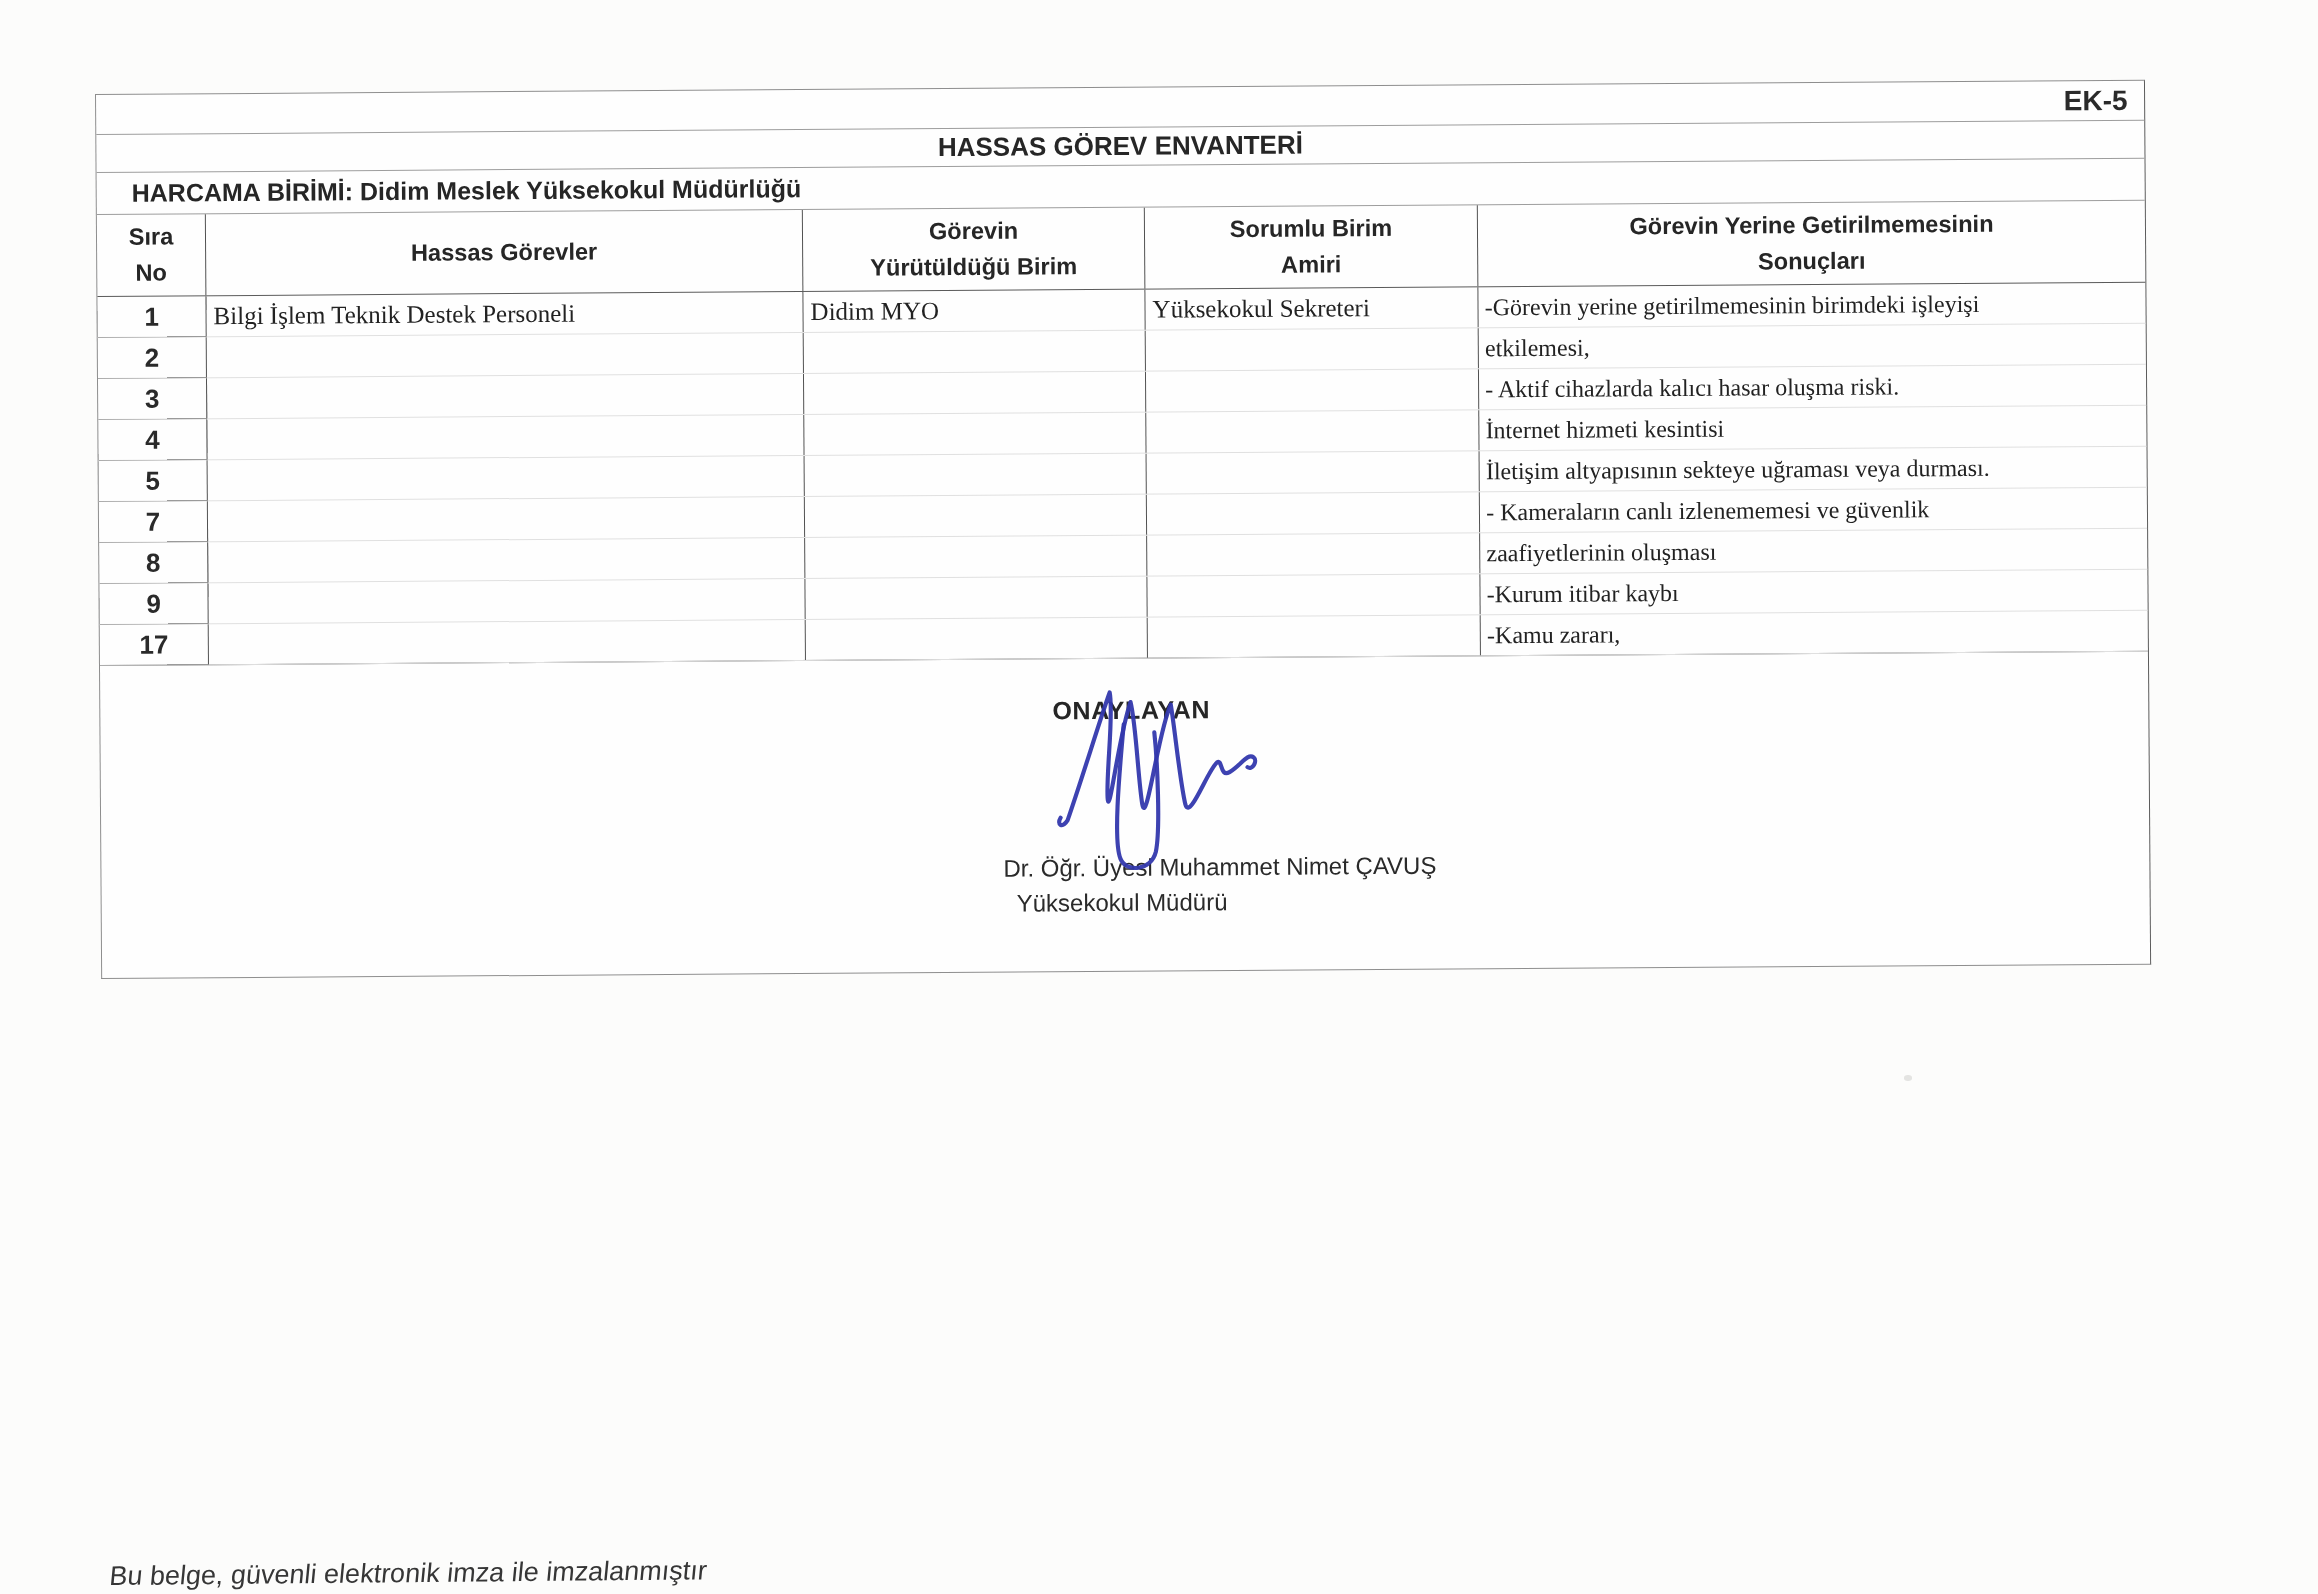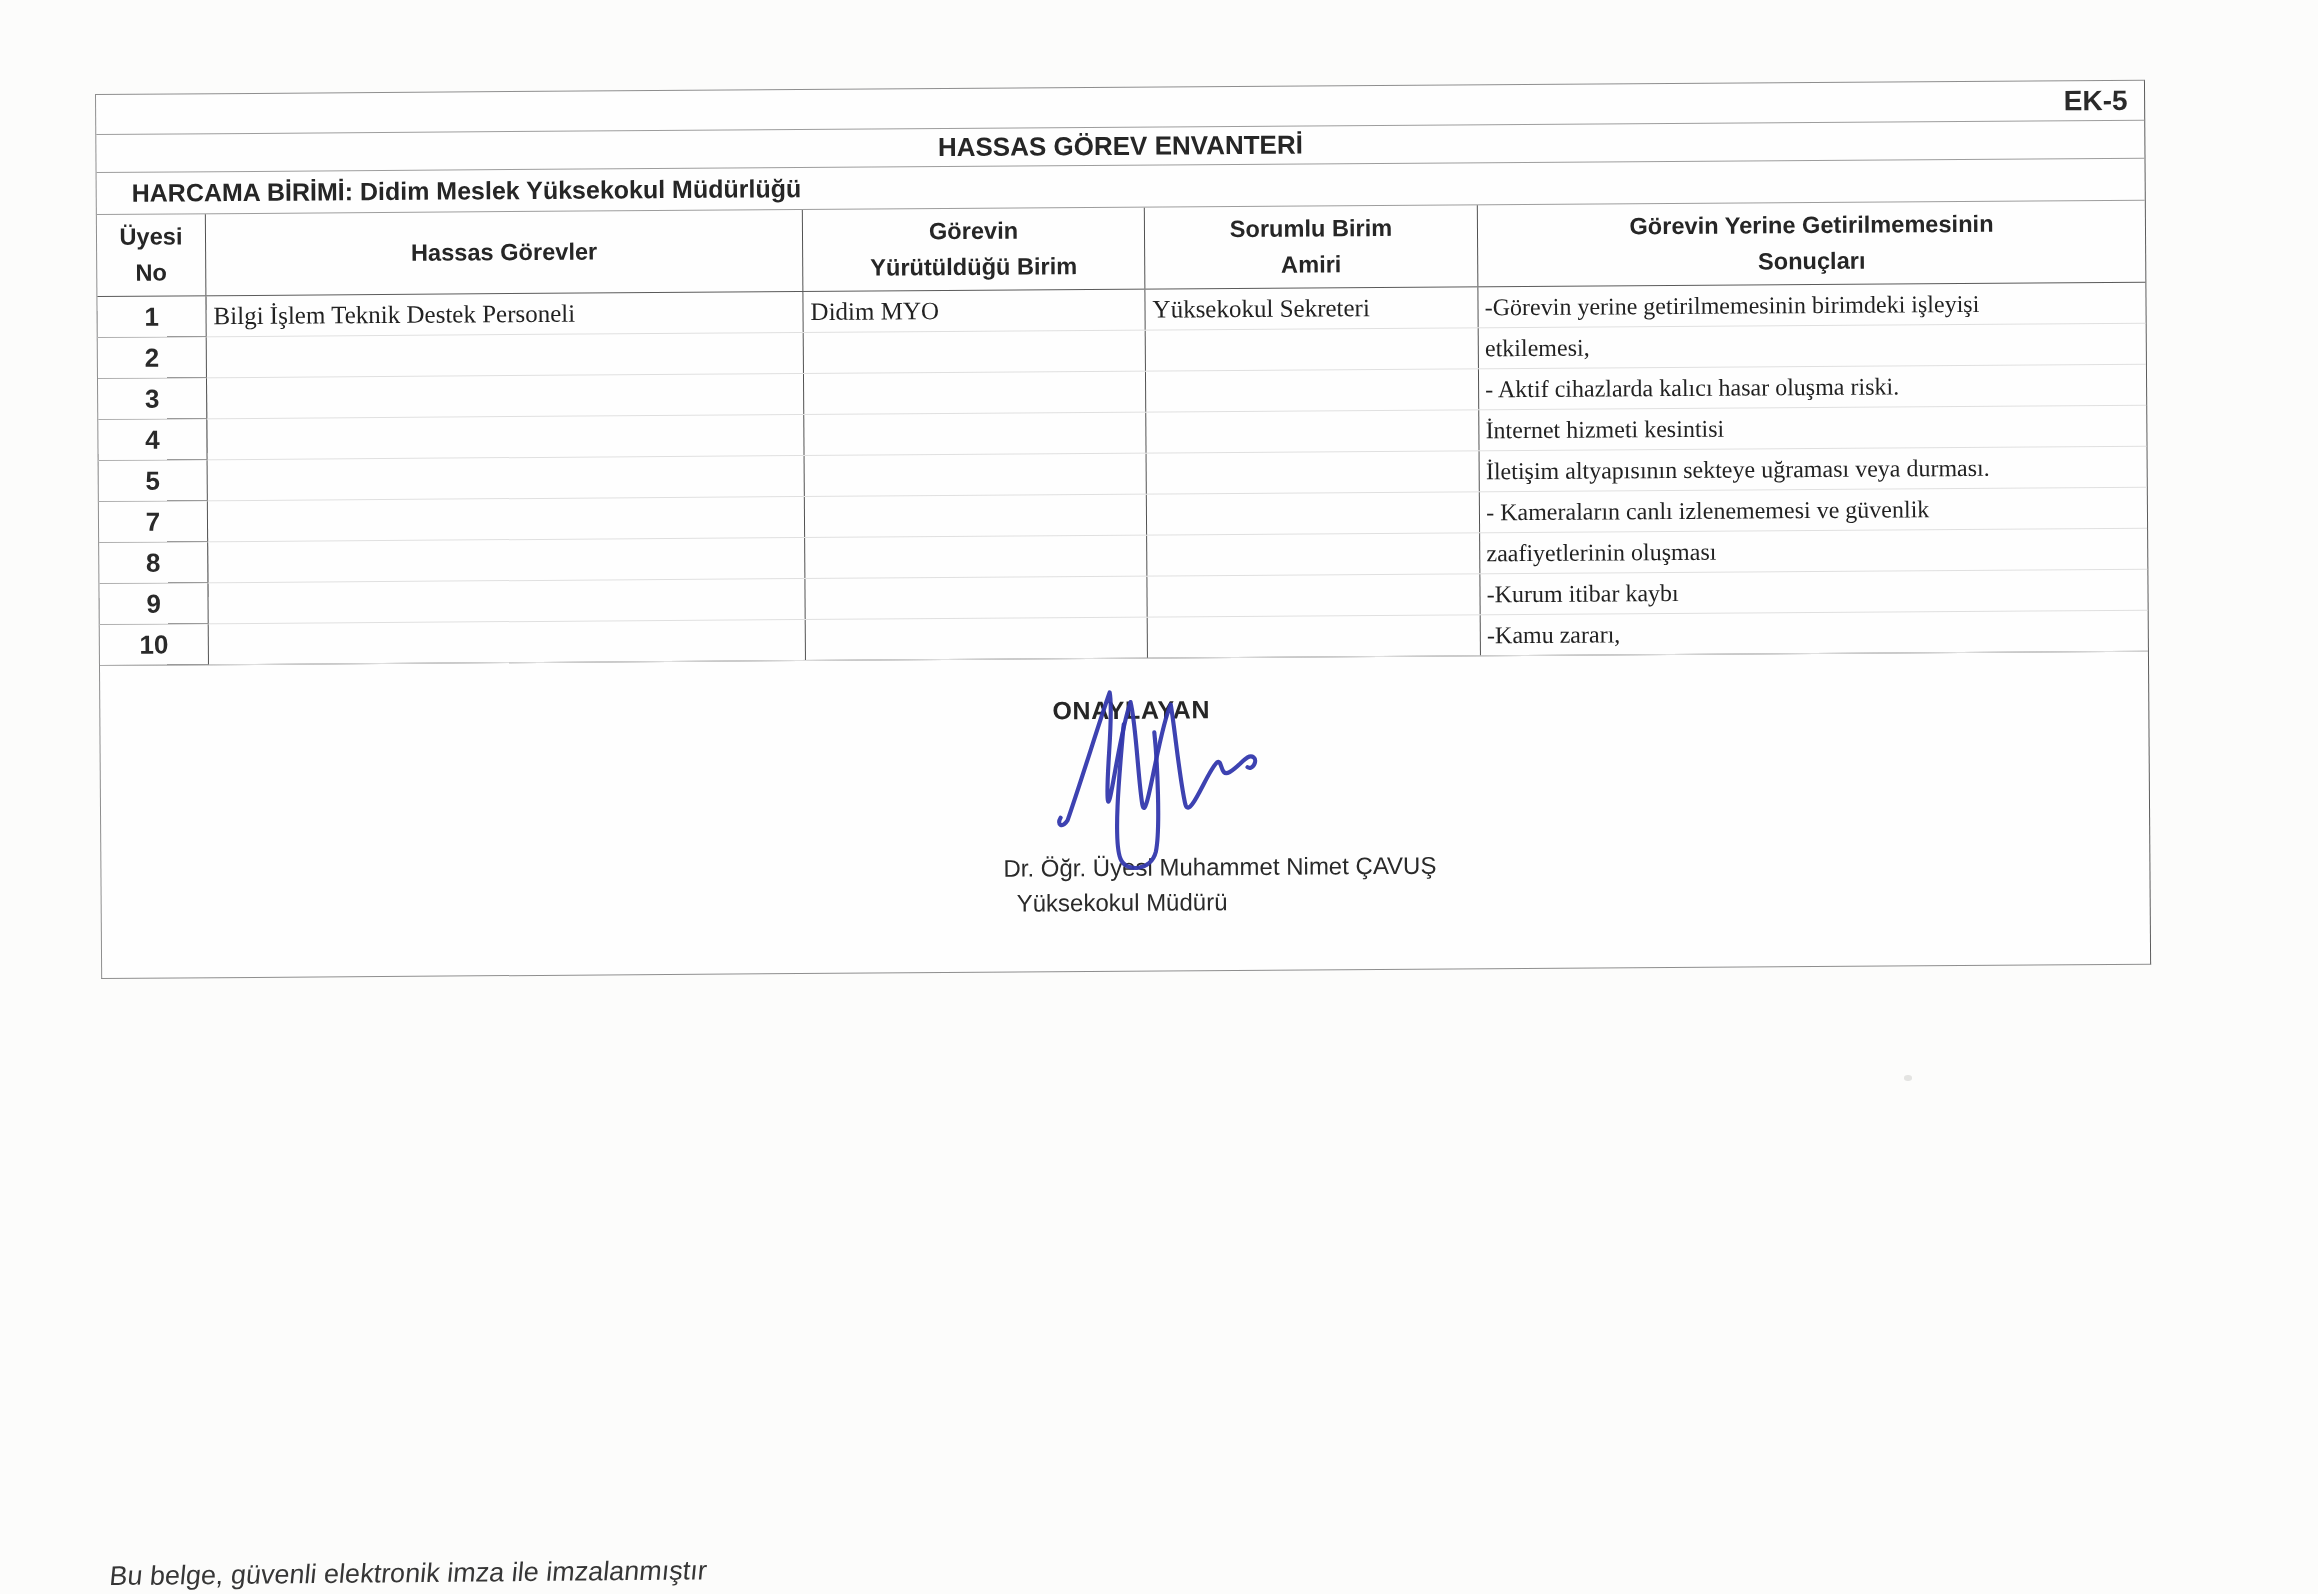--- a/index.html
+++ b/index.html
@@ -123,21 +123,21 @@
 
   <div class="r-title">
     <span>HASSAS GÖREV ENVANTERİ</span>
   </div>
 
   <div class="r-harcama">
     <span>HARCAMA BİRİMİ: Didim Meslek Yüksekokul Müdürlüğü</span>
   </div>
 
   <div class="r-header">
-    <div class="hcell w1">Üyesi
+    <div class="hcell w1">Sıra
 No</div>
     <div class="hcell w2">Hassas Görevler</div>
     <div class="hcell w3">Görevin
 Yürütüldüğü Birim</div>
     <div class="hcell w4">Sorumlu Birim
 Amiri</div>
     <div class="hcell w5">Görevin Yerine Getirilmemesinin
 Sonuçları</div>
   </div>
 
@@ -184,21 +184,21 @@
       <div class="cell c3"></div>
       <div class="cell c4"></div>
     </div>
     <div class="trow">
       <div class="cell c1">9</div>
       <div class="cell c2"></div>
       <div class="cell c3"></div>
       <div class="cell c4"></div>
     </div>
     <div class="trow">
-      <div class="cell c1">10</div>
+      <div class="cell c1">17</div>
       <div class="cell c2"></div>
       <div class="cell c3"></div>
       <div class="cell c4"></div>
     </div>
 
     <div class="sonuclar-overlay">-Görevin yerine getirilmemesinin birimdeki işleyişi
 etkilemesi,
 - Aktif cihazlarda kalıcı hasar oluşma riski.
 İnternet hizmeti kesintisi
 İletişim altyapısının sekteye uğraması veya durması.

